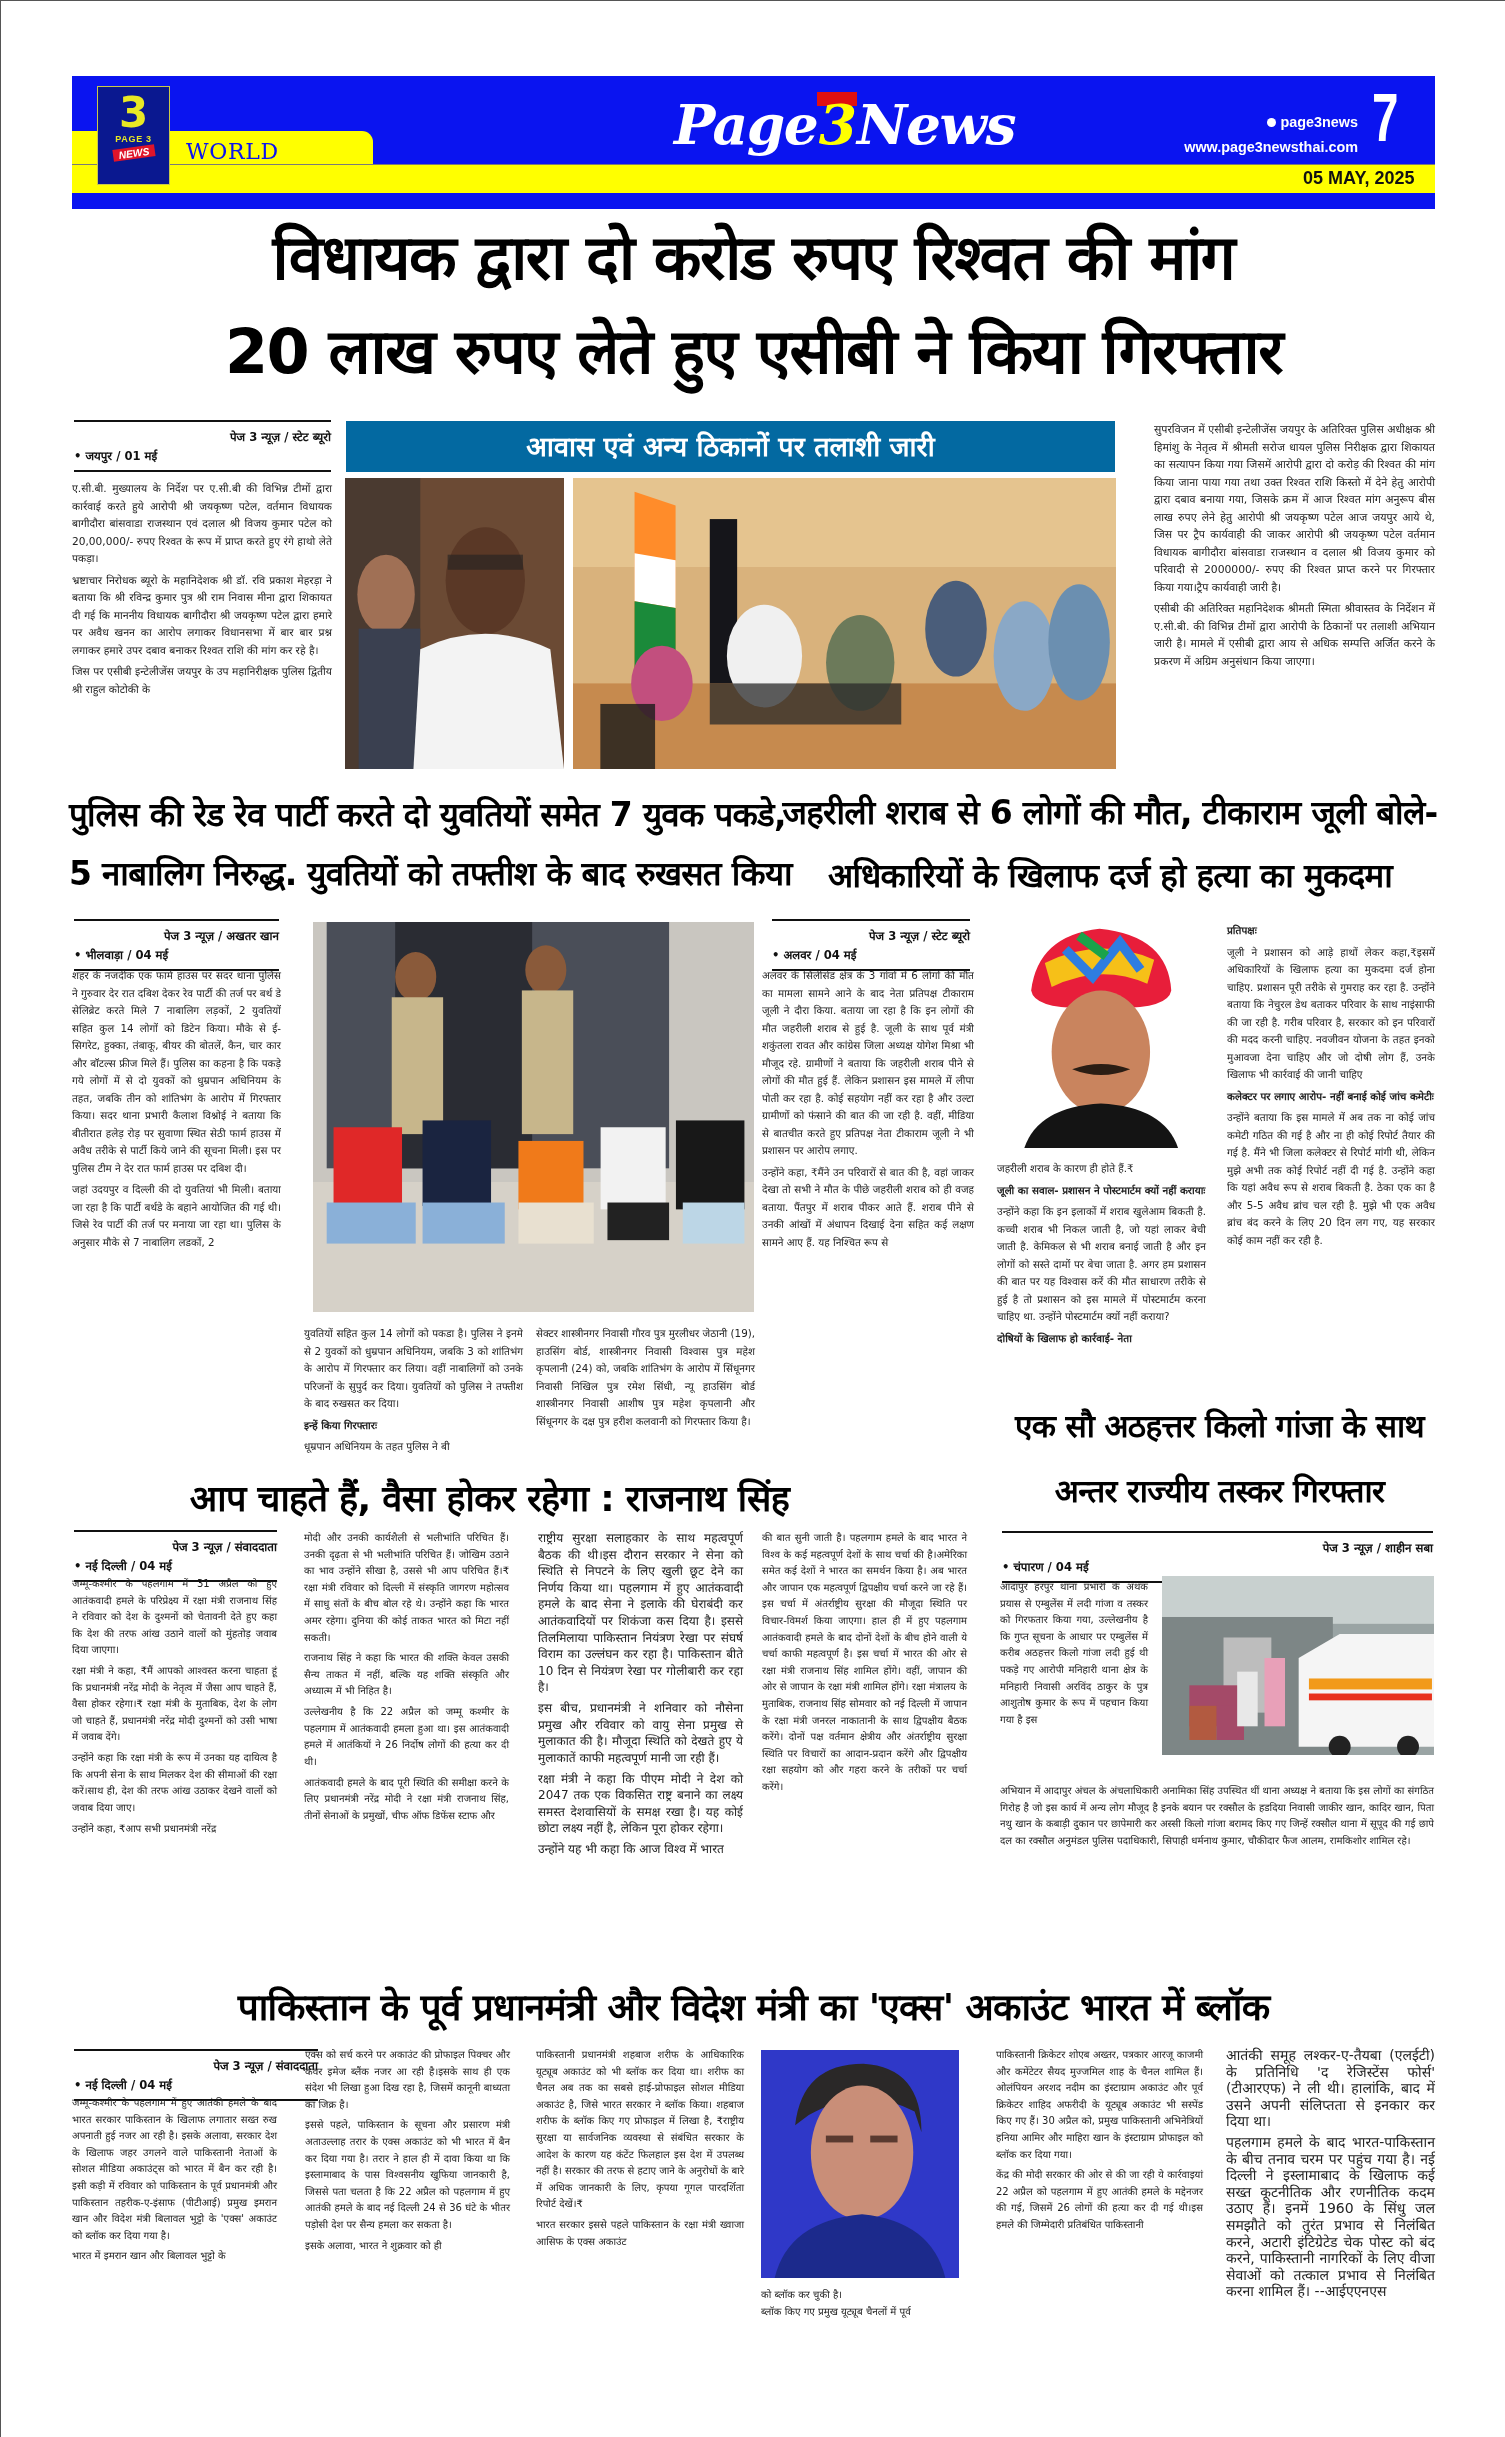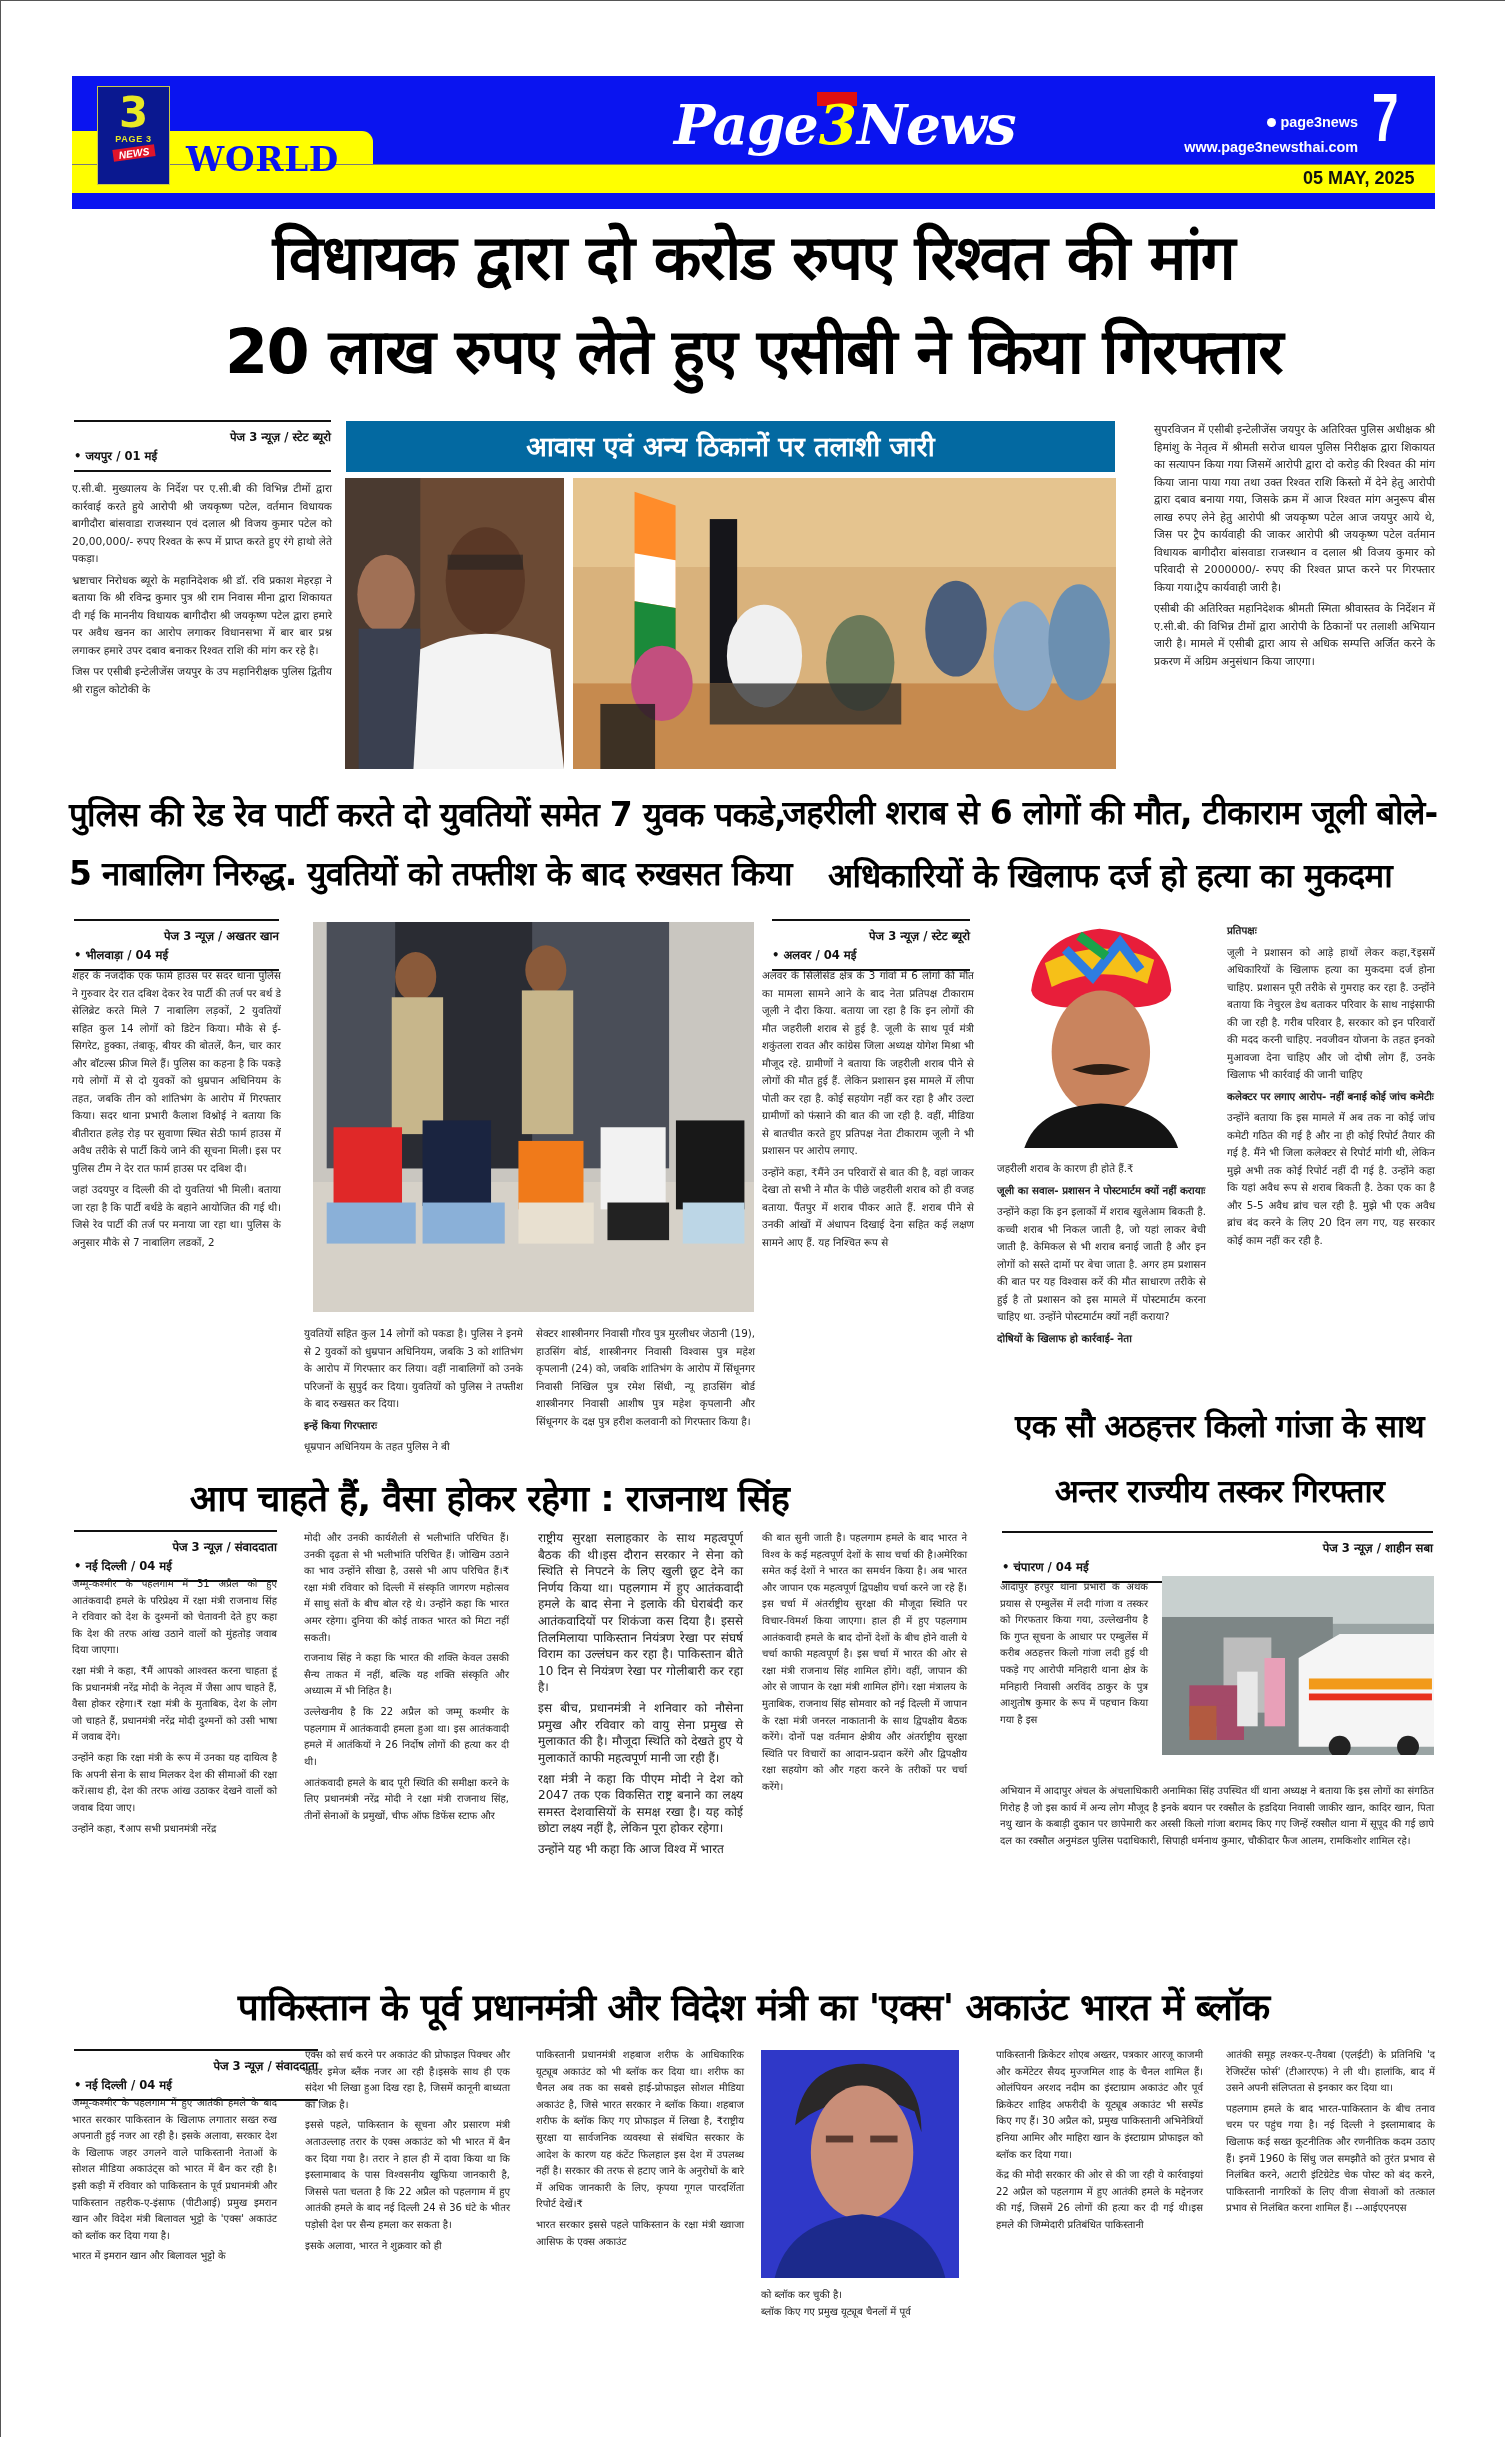--- a/index.html
+++ b/index.html
@@ -9,21 +9,21 @@
 
   
   .masthead { position: absolute; left: 71px; top: 75px; width: 1363px; height: 116px; background: #0a14f0; }
   .mast-yellow-left { position: absolute; left: 0; top: 55px; width: 301px; height: 60px; background: #ffff00; border-top-right-radius: 11px; }
   .mast-yellow-strip { position: absolute; left: 0; top: 88px; width: 1363px; height: 29px; background: #ffff00; border-top: 1.4px solid #7a7a7a; }
   .mast-blue-bottom { position: absolute; left: 71px; top: 192px; width: 1363px; height: 16.4px; background: #0a14f0; }
   .logo-box { position: absolute; left: 25px; top: 9.6px; width: 73px; height: 99px; background: #0a1890; border: 1.4px solid #c9c94a; display: flex; flex-direction: column; align-items: center; }
   .logo-3 { font-family: "DejaVu Sans", sans-serif; font-weight: bold; font-size: 42px; line-height: 42px; color: #e8e824; margin-top: 5.5px; }
   .logo-page3 { font-family: "Liberation Sans", sans-serif; font-weight: bold; font-size: 9px; color: #e8e824; letter-spacing: 0.7px; }
   .logo-news { margin-top: 2.7px; font-family: "Liberation Sans", sans-serif; font-weight: bold; font-style: italic; font-size: 10.3px; color: #fff; background: #e0142a; padding: 0.7px 5.5px; transform: rotate(-8deg); }
-  .section-name { position: absolute; left: 114px; top: 63px; font-family: "DejaVu Serif", serif; font-weight: bold; font-size: 34px; color: #0a14f0; letter-spacing: 0.7px; }
+  .section-name { position: absolute; left: 114px; top: 63px; font-family: "DejaVu Serif", serif; font-weight: normal; font-size: 22px; color: #0a14f0; letter-spacing: 0.7px; }
   .brand { position: absolute; left: 602px; top: 16.4px; font-family: "DejaVu Serif", serif; font-weight: bold; font-style: italic; font-size: 55px; color: #ffffff; letter-spacing: -1.4px; }
   .brand .three { color: #ffff00; background: linear-gradient(#e01010 0 22%, transparent 22%); padding: 0 1.4px; }
   .social { position: absolute; left: 1081px; top: 34px; width: 205px; text-align: right; color: #fff; font-family: "Liberation Sans", sans-serif; font-weight: bold; font-size: 14.4px; line-height: 25px; }
   .social .dot { display: inline-block; width: 9px; height: 9px; background: #fff; border-radius: 50%; margin-right: 4.1px; }
   .page-num { position: absolute; left: 1300px; top: 6.8px; font-family: "Liberation Sans", sans-serif; font-weight: bold; font-size: 68px; line-height: 68px; color: #fff; transform: scaleX(0.7); transform-origin: left; }
   .date { position: absolute; right: 20.5px; top: 88px; font-family: "Liberation Sans", sans-serif; font-weight: bold; font-size: 18px; line-height: 29px; color: #111; }
 
   
   .hl { position: absolute; font-family: "DejaVu Sans", sans-serif; font-weight: bold; color: #000; text-align: center; white-space: nowrap; }
   .hl-main { left: 71px; width: 1363px; font-size: 62px; line-height: 77px; letter-spacing: -1.4px; }
@@ -291,19 +291,19 @@
     </svg>
   </div>
   <div class="caption" style="left:760px; top:2286px; width:205px; font-size:10px; line-height:16.6px;">
     <p>को ब्लॉक कर चुकी है।</p>
     <p>ब्लॉक किए गए प्रमुख यूट्यूब चैनलों में पूर्व</p>
   </div>
   <div class="col" style="left:995px; top:2046px; width:207px; font-size:10px; line-height:16.6px;">
     <p>पाकिस्तानी क्रिकेटर शोएब अख्तर, पत्रकार आरजू काजमी और कमेंटेटर सैयद मुज्जमिल शाह के चैनल शामिल हैं। ओलंपियन अरशद नदीम का इंस्टाग्राम अकाउंट और पूर्व क्रिकेटर शाहिद अफरीदी के यूट्यूब अकाउंट भी सस्पेंड किए गए हैं। 30 अप्रैल को, प्रमुख पाकिस्तानी अभिनेत्रियों हनिया आमिर और माहिरा खान के इंस्टाग्राम प्रोफाइल को ब्लॉक कर दिया गया।</p>
     <p>केंद्र की मोदी सरकार की ओर से की जा रही ये कार्रवाइयां 22 अप्रैल को पहलगाम में हुए आतंकी हमले के मद्देनजर की गई, जिसमें 26 लोगों की हत्या कर दी गई थी।इस हमले की जिम्मेदारी प्रतिबंधित पाकिस्तानी</p>
   </div>
-  <div class="col" style="left:1225px; top:2046px; width:209px; font-size:10px; line-height:16.6px;">
+  <div class="col" style="left:1225px; top:2046px; width:209px; font-size:14px; line-height:16.6px;">
     <p>आतंकी समूह लश्कर-ए-तैयबा (एलईटी) के प्रतिनिधि 'द रेजिस्टेंस फोर्स' (टीआरएफ) ने ली थी। हालांकि, बाद में उसने अपनी संलिप्तता से इनकार कर दिया था।</p>
     <p>पहलगाम हमले के बाद भारत-पाकिस्तान के बीच तनाव चरम पर पहुंच गया है। नई दिल्ली ने इस्लामाबाद के खिलाफ कई सख्त कूटनीतिक और रणनीतिक कदम उठाए हैं। इनमें 1960 के सिंधु जल समझौते को तुरंत प्रभाव से निलंबित करने, अटारी इंटिग्रेटेड चेक पोस्ट को बंद करने, पाकिस्तानी नागरिकों के लिए वीजा सेवाओं को तत्काल प्रभाव से निलंबित करना शामिल हैं। --आईएएनएस</p>
   </div>
 
 </div>
 
 
 </body></html>

